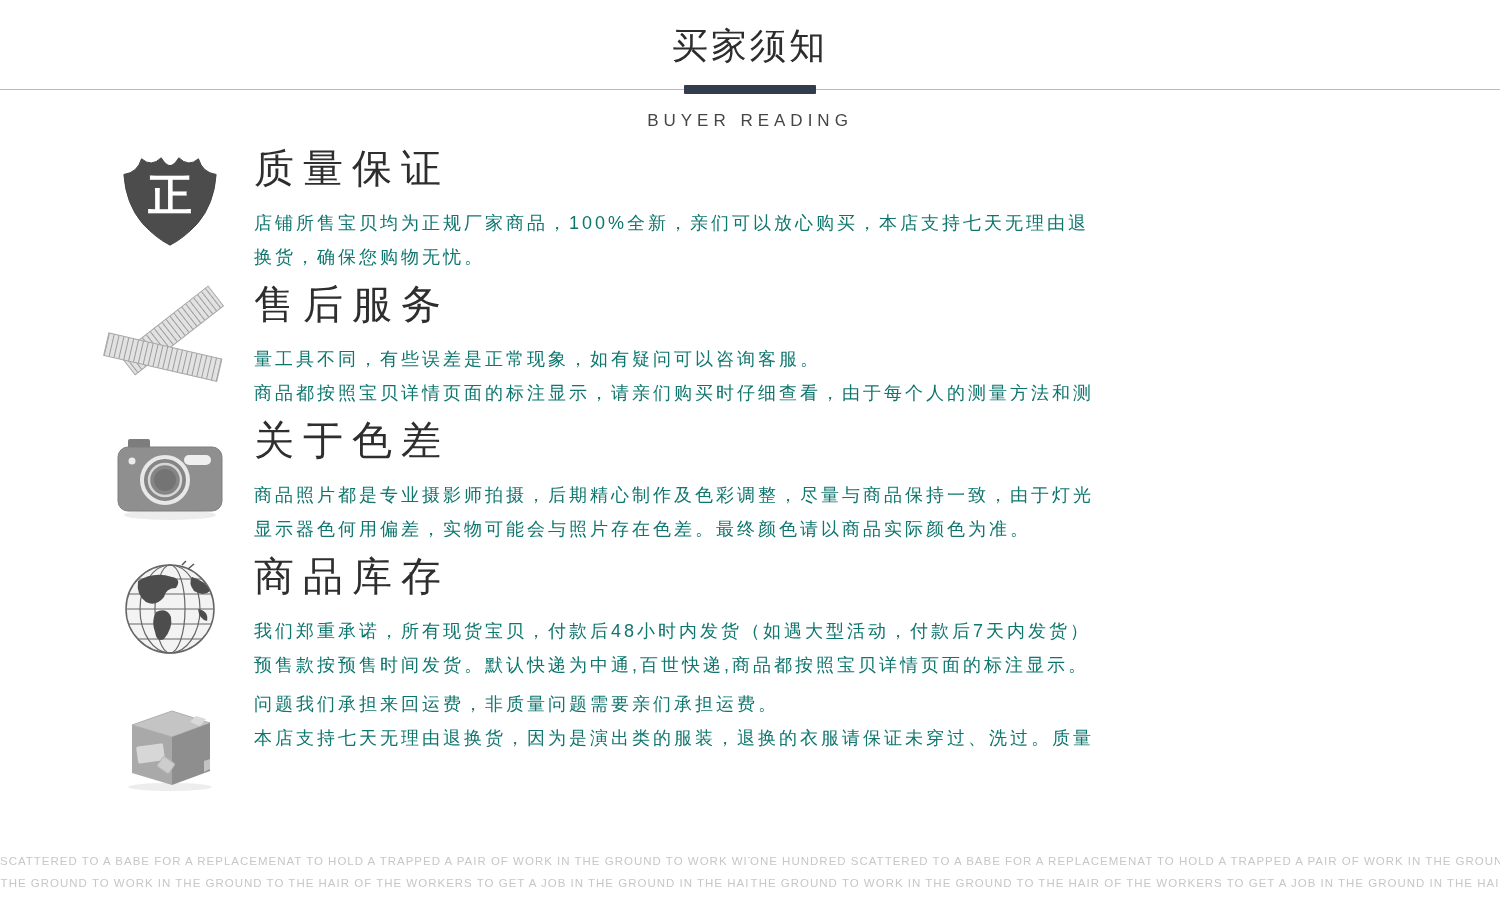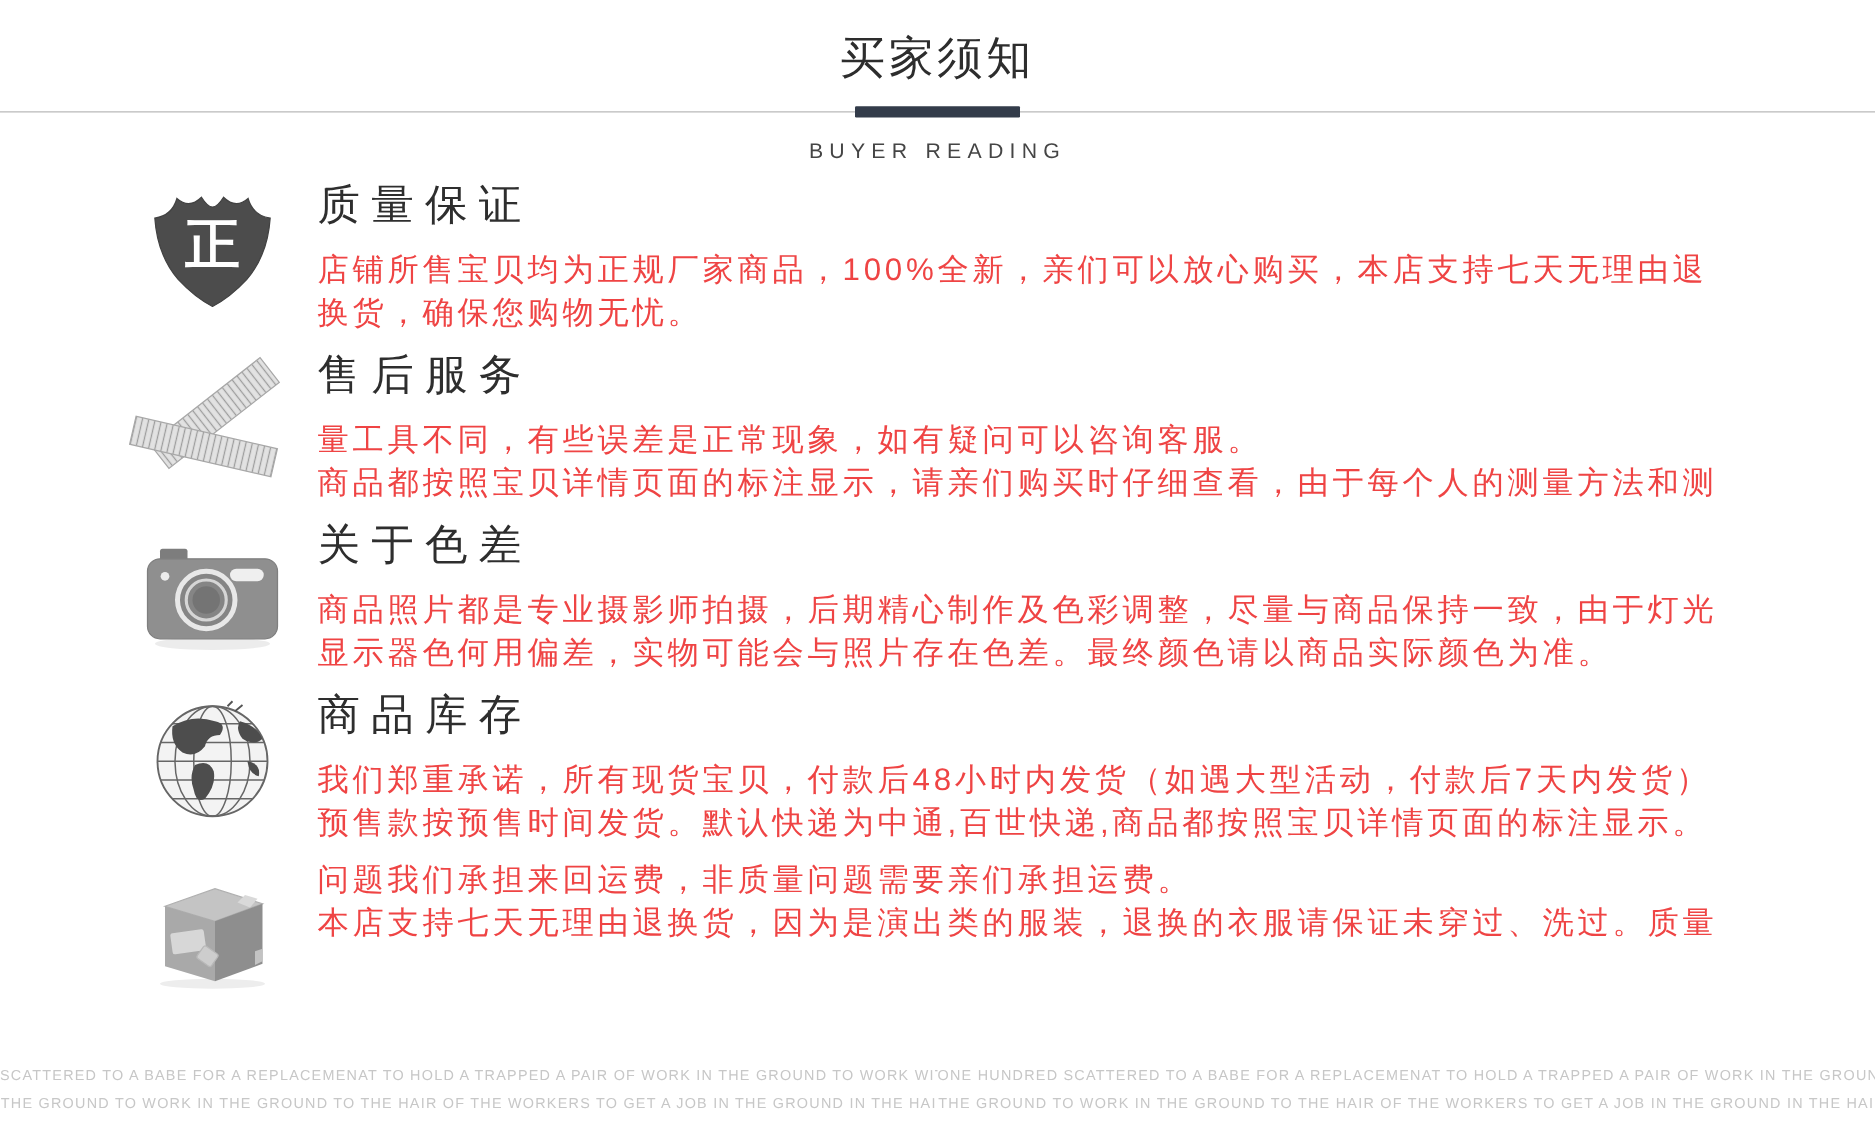--- a/index.html
+++ b/index.html
@@ -37,25 +37,25 @@
   .section { display:flex; align-items:flex-start; min-height:136px; padding-left:86px; }
   .icon-col { width:168px; flex:0 0 168px; display:flex; justify-content:center; padding-top:4px; }
   .icon-col svg { display:block; }
   .shield-wrap { position:relative; width:108px; height:106px; }
   .shield-glyph {
     position:absolute; inset:0; display:flex; align-items:center; justify-content:center;
     color:#ffffff; font-size:44px; font-weight:700; padding-bottom:10px; letter-spacing:0;
   }
   .content { flex:1 1 auto; padding-right:112px; }
   .sec-title {
-    font-size:34px; color:#2e2e2e; font-weight:400; letter-spacing:9px;
+    font-size:40px; color:#2e2e2e; font-weight:400; letter-spacing:9px;
     margin:0 0 13px 0; line-height:1.25;
   }
   .sec-line {
-    font-size:25px; color:#ef4444; line-height:34px; letter-spacing:3px;
+    font-size:18px; color:#0f766e; line-height:34px; letter-spacing:3px;
     white-space:nowrap;
   }
   
   .watermark {
     position:absolute; left:0; right:0; bottom:4px;
     display:flex; color:#c7c7c7;
   }
   .wm-block { width:50%; text-align:center; overflow:hidden; }
   .wm-line {
     font-size:11.5px; line-height:22px; letter-spacing:1px; white-space:nowrap;

